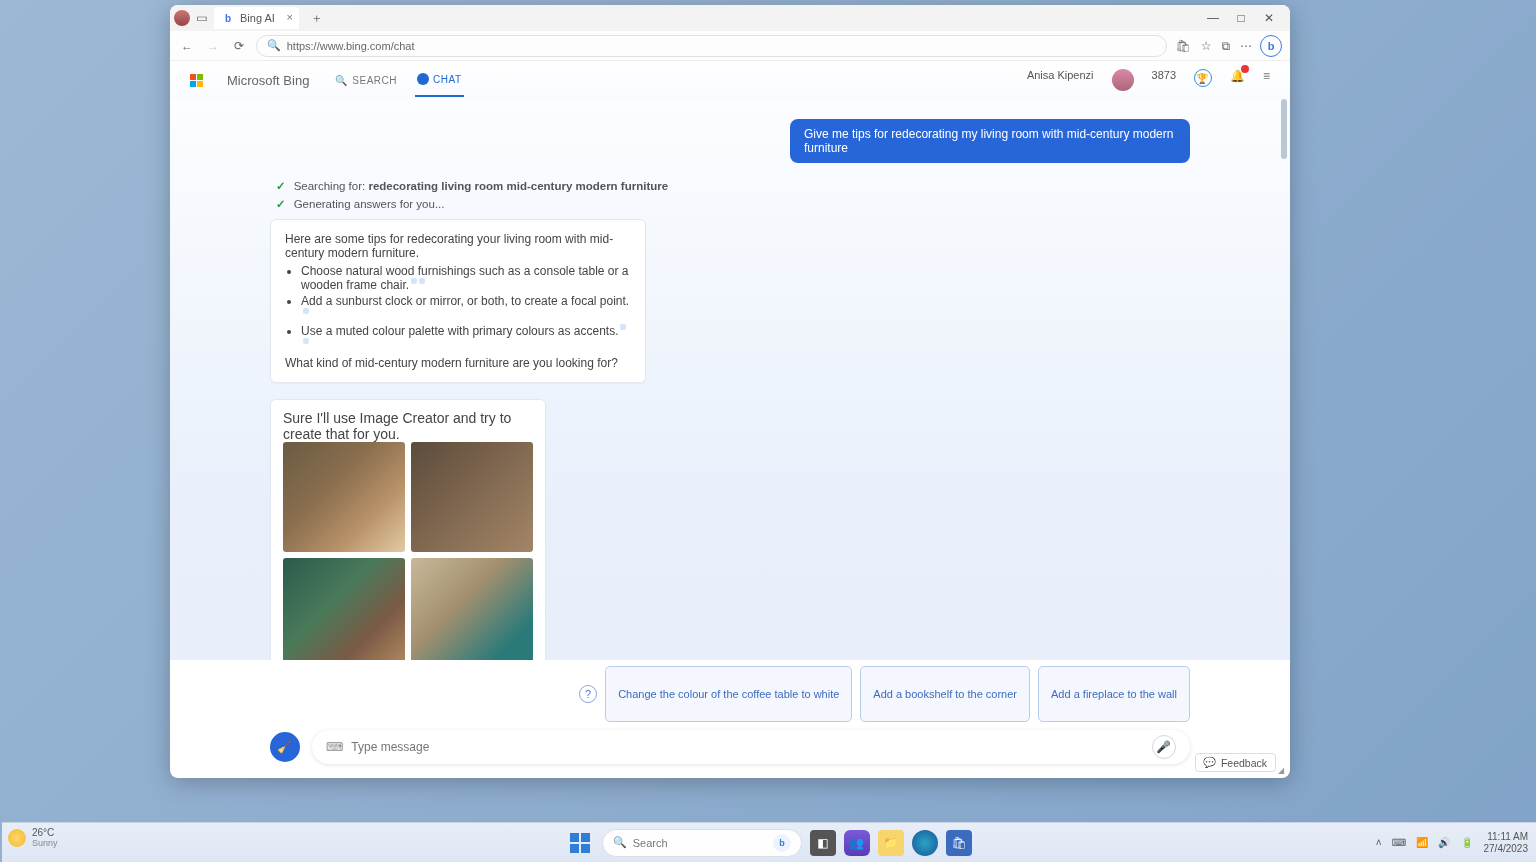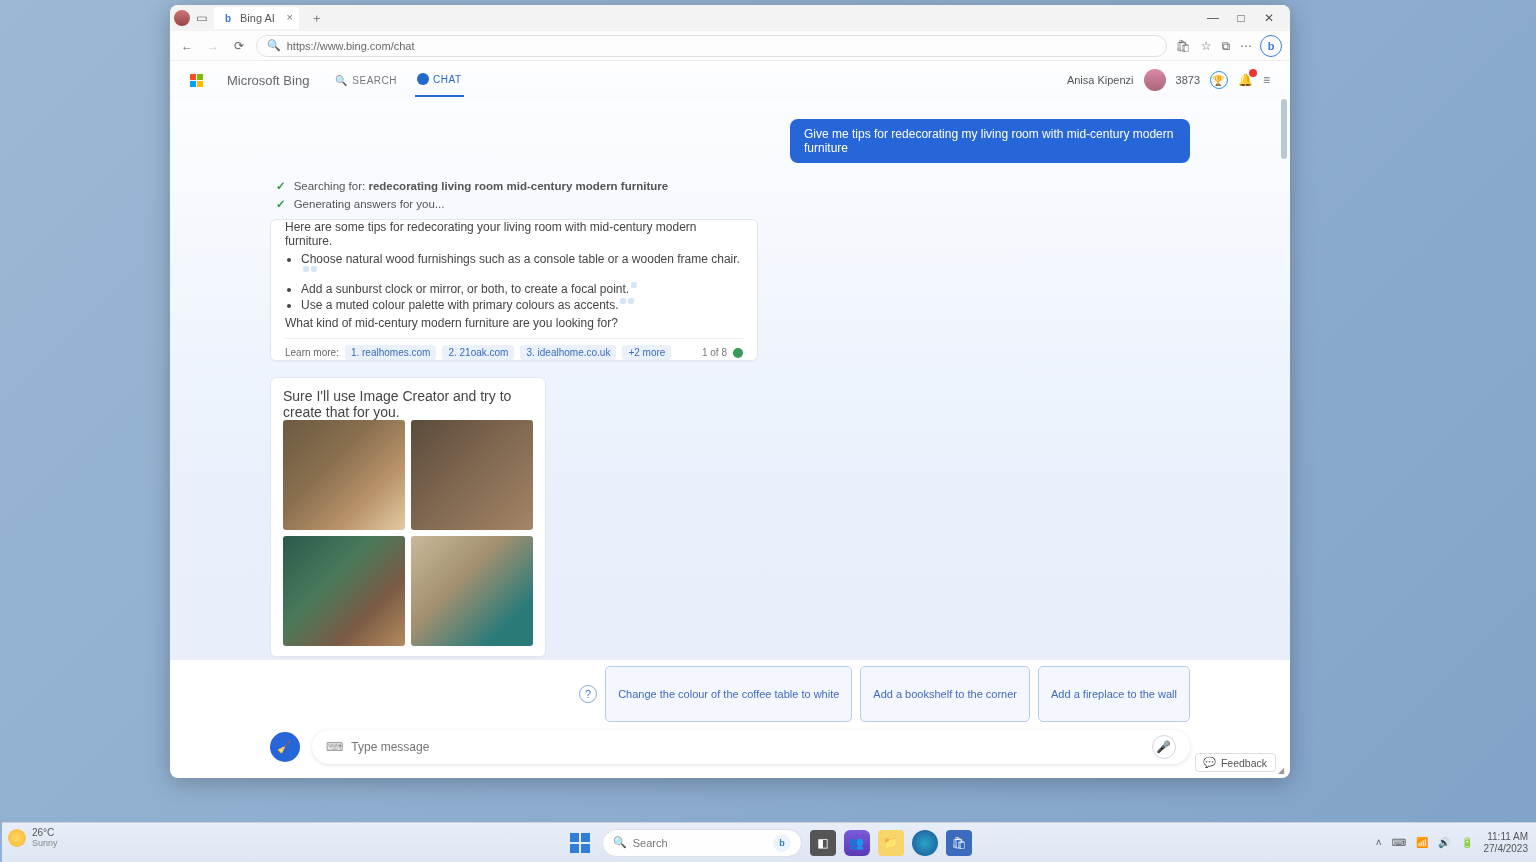--- a/index.html
+++ b/index.html
@@ -102,21 +102,21 @@
   }
   .brand {
     display:flex;align-items:center;gap:24px;font-size:13px;color:#666;
   }
   .brand .sq { display:inline-grid;grid-template-columns:repeat(2,6px);grid-template-rows:repeat(2,6px);gap:1px;}
   .brand .sq span{display:block;width:6px;height:6px;}
   .hnav { display:flex; gap:16px; font-size:10px; letter-spacing:0.5px;}
   .hnav .item{display:flex;align-items:center;gap:4px;color:#777;padding:10px 2px;cursor:pointer;}
   .hnav .item.active{color:#2169cf;border-bottom:2px solid #2169cf;}
   .hnav .dot{width:12px;height:12px;border-radius:50%;background:#2169cf;display:inline-block;}
-  .hright{margin-left:auto;display:flex;align-items:center;gap:10px;}
+  .hright{margin-left:auto;display:flex;gap:18px;}
   .uname{font-size:11px;color:#555;}
   .avatar{width:22px;height:22px;border-radius:50%;background:linear-gradient(#d8a,#a67);}
   .pts{font-size:11px;color:#555;}
   .ptico{width:18px;height:18px;border:1.5px solid #2c94d6;border-radius:50%;display:flex;align-items:center;justify-content:center;color:#2c94d6;font-size:10px;}
   .bell{position:relative;color:#777;}
   .bell .badge{position:absolute;top:-4px;right:-4px;width:8px;height:8px;background:#e33;border-radius:50%;}
   .ham{color:#777;cursor:pointer;}
   
   .chat {
     flex:1;
@@ -135,21 +135,21 @@
     max-width:400px;
     margin-left:auto;
     margin-bottom:16px;
     width:fit-content;
   }
   .status{display:flex;align-items:center;gap:8px;font-size:11.5px;color:#555;margin-bottom:4px;margin-left:6px;}
   .check{color:#2d9a3a;font-weight:bold;}
   .status b{font-weight:600;}
   .answer{
     background:#fff;border:1px solid #e3e7ef;border-radius:6px;
-    padding:0 14px;font-size:12px;color:#444;width:488px;margin-top:8px;margin-bottom:16px;
+    padding:12px 14px;font-size:12px;color:#444;width:376px;margin-top:8px;margin-bottom:16px;
     box-shadow:0 1px 2px rgba(0,0,0,0.04);
   }
   .answer ul{margin:4px 0 4px 16px;}
   .answer li{margin:2px 0;}
   .cite{display:inline-block;width:6px;height:6px;background:#d5e5f9;border-radius:2px;vertical-align:top;margin-left:2px;}
   .learn{border-top:1px solid #eee;margin-top:8px;padding-top:6px;display:flex;align-items:center;gap:6px;font-size:10px;color:#666;}
   .src{background:#eaf1fb;color:#3a6bbf;padding:2px 6px;border-radius:3px;cursor:pointer;}
   .count{margin-left:auto;font-size:10px;color:#777;display:flex;align-items:center;gap:6px;}
   .gstop{width:10px;height:10px;border-radius:50%;background:#3a9a5a;}
   .imgans{background:#fff;border:1px solid #e3e7ef;border-radius:6px;padding:10px 12px;width:276px;box-shadow:0 1px 2px rgba(0,0,0,0.04);}
@@ -278,31 +278,20 @@
       <span>Generating answers for you...</span>
     </div>
     <div class="answer">
       <div>Here are some tips for redecorating your living room with mid-century modern furniture.</div>
       <ul>
         <li><span>Choose natural wood furnishings such as a console table or a wooden frame chair.</span><span class="cite"></span><span class="cite"></span></li>
         <li><span>Add a sunburst clock or mirror, or both, to create a focal point.</span><span class="cite"></span></li>
         <li><span>Use a muted colour palette with primary colours as accents.</span><span class="cite"></span><span class="cite"></span></li>
       </ul>
       <div>What kind of mid-century modern furniture are you looking for?</div>
-      <div class="learn">
-        <span>Learn more:</span>
-        <span class="src">1. realhomes.com</span>
-        <span class="src">2. 21oak.com</span>
-        <span class="src">3. idealhome.co.uk</span>
-        <span class="src">+2 more</span>
-        <span class="count">
-          <span>1 of 8</span>
-          <span class="gstop"></span>
-        </span>
-      </div>
     </div>
     <div class="imgans">
       <div class="intro">Sure I'll use Image Creator and try to create that for you.</div>
       <div class="grid4">
         <div class="thumb t1"></div>
         <div class="thumb t2"></div>
         <div class="thumb t3"></div>
         <div class="thumb t4"></div>
       </div>
 

